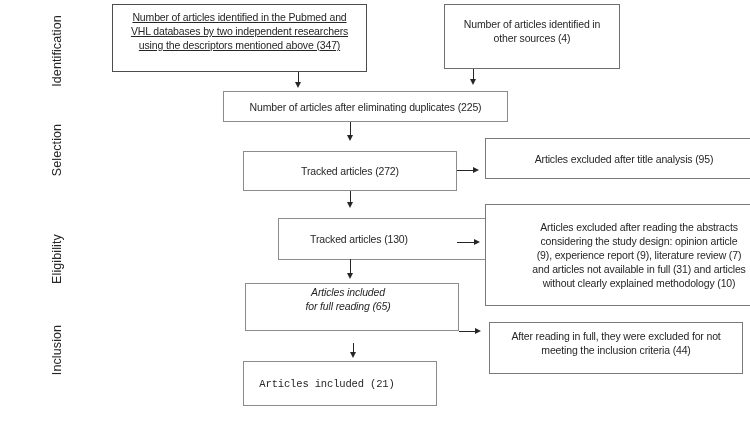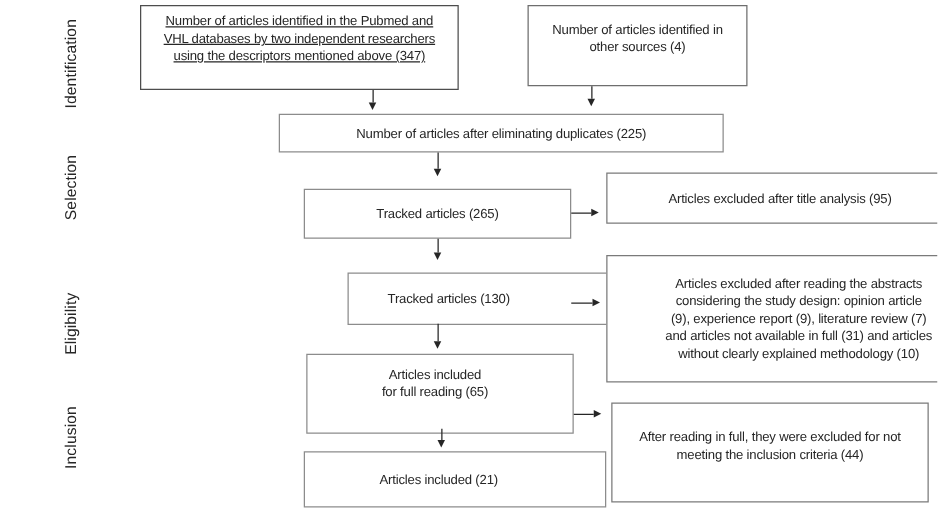--- a/index.html
+++ b/index.html
@@ -21,21 +21,21 @@
     align-items: center;
     justify-content: center;
     text-align: center;
     font-size: 10.5px;
     line-height: 14px;
     letter-spacing: -0.15px;
     white-space: pre-line;
     padding: 2px 4px;
   }
   .border-dark { border-color: #4d4d4d; text-decoration: underline; }
-  .border-mid  { border-color: #6e6e6e; }
+  .border-mid  { border-color: #6e6e6e; margin-left: 22px; }
   .border-soft { border-color: #7a7a7a; }
   .stage-label {
     position: absolute;
     width: 110px;
     height: 20px;
     transform: rotate(-90deg);
     text-align: center;
     font-size: 12.5px;
     line-height: 20px;
     color: #262626;
@@ -68,43 +68,43 @@
 
   <div class="box border-dark" style="left:112px; top:4px; width:255px; height:68px; padding-bottom:16px;">Number of articles identified in the Pubmed and
 VHL databases by two independent researchers
 using the descriptors mentioned above (347)</div>
   <div class="box border-mid" style="left:422px; top:4px; width:176px; height:65px; padding-bottom:14px;">Number of articles identified in
 other sources (4)</div>
 
   <div class="varrow" style="left:298px; top:72px; height:10px;"></div>
   <div class="varrow" style="left:473px; top:69px; height:10px;"></div>
 
-  <div class="box" style="left:223px; top:91px; width:356px; height:31px;">Number of articles after eliminating duplicates (225)</div>
+  <div class="box" style="left:223px; top:91px; width:285px; height:31px;">Number of articles after eliminating duplicates (225)</div>
 
   <div class="varrow" style="left:350px; top:122px; height:13px;"></div>
 
-  <div class="box" style="left:243px; top:151px; width:214px; height:40px;">Tracked articles (265)</div>
+  <div class="box" style="left:243px; top:151px; width:214px; height:40px;">Tracked articles (272)</div>
   <div class="harrow" style="left:457px; top:170px; width:16px;"></div>
   <div class="box border-soft" style="left:485px; top:138px; width:278px; height:41px;">Articles excluded after title analysis (95)</div>
 
   <div class="varrow" style="left:350px; top:191px; height:11px;"></div>
 
   <div class="box" style="left:243px; top:218px; width:214px; height:42px; padding-right:56px;margin-left:35px;">Tracked articles (130)</div>
   <div class="harrow" style="left:457px; top:242px; width:17px;"></div>
   <div class="box border-soft" style="left:485px; top:204px; width:308px; height:102px;">Articles excluded after reading the abstracts
 considering the study design: opinion article
 (9), experience report (9), literature review (7)
 and articles not available in full (31) and articles
 without clearly explained methodology (10)</div>
 
   <div class="varrow" style="left:350px; top:259px; height:14px;"></div>
 
-  <div class="box" style="left:245px; top:283px; width:214px; height:64px; padding-bottom:18px; padding-right:12px;">Articles included
+  <div class="box" style="left:245px; top:283px; width:214px; height:48px; padding-bottom:18px; padding-right:12px;font-style:italic;">Articles included
 for full reading (65)</div>
   <div class="harrow" style="left:459px; top:331px; width:16px;"></div>
-  <div class="box border-soft" style="left:489px; top:322px; width:254px; height:80px; padding-bottom:12px;">After reading in full, they were excluded for not
+  <div class="box border-soft" style="left:489px; top:322px; width:254px; height:52px; padding-bottom:12px;">After reading in full, they were excluded for not
 meeting the inclusion criteria (44)</div>
 
   <div class="varrow" style="left:353px; top:343px; height:9px;"></div>
 
-  <div class="box" style="left:243px; top:361px; width:242px; height:45px; padding-right:30px;">Articles included (21)</div>
+  <div class="box" style="left:243px; top:361px; width:194px; height:45px; padding-right:30px;font-family:Liberation Mono, monospace;">Articles included (21)</div>
 
 </div>
 
 </body></html>

